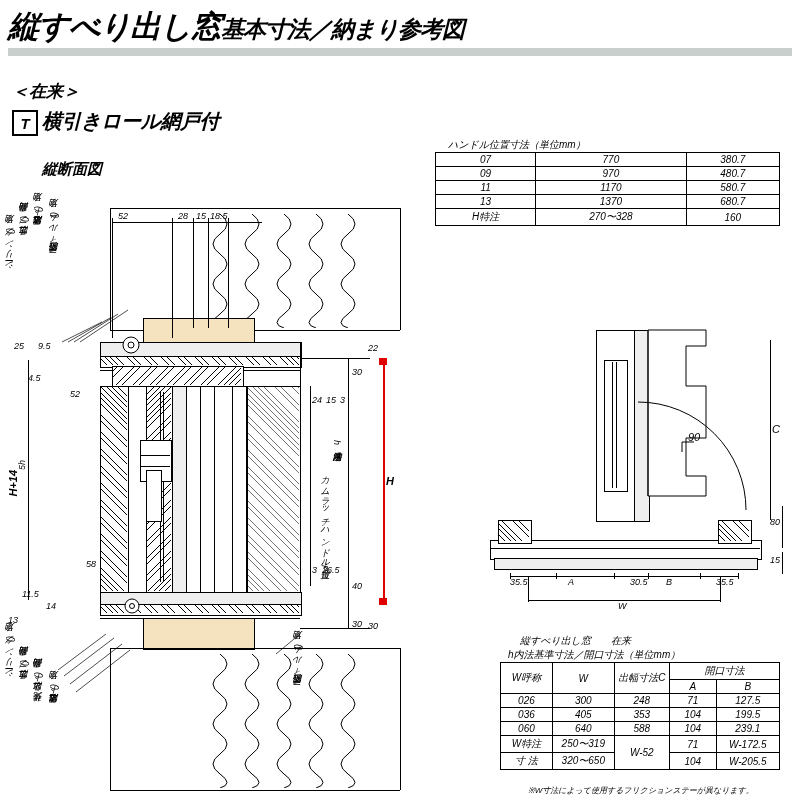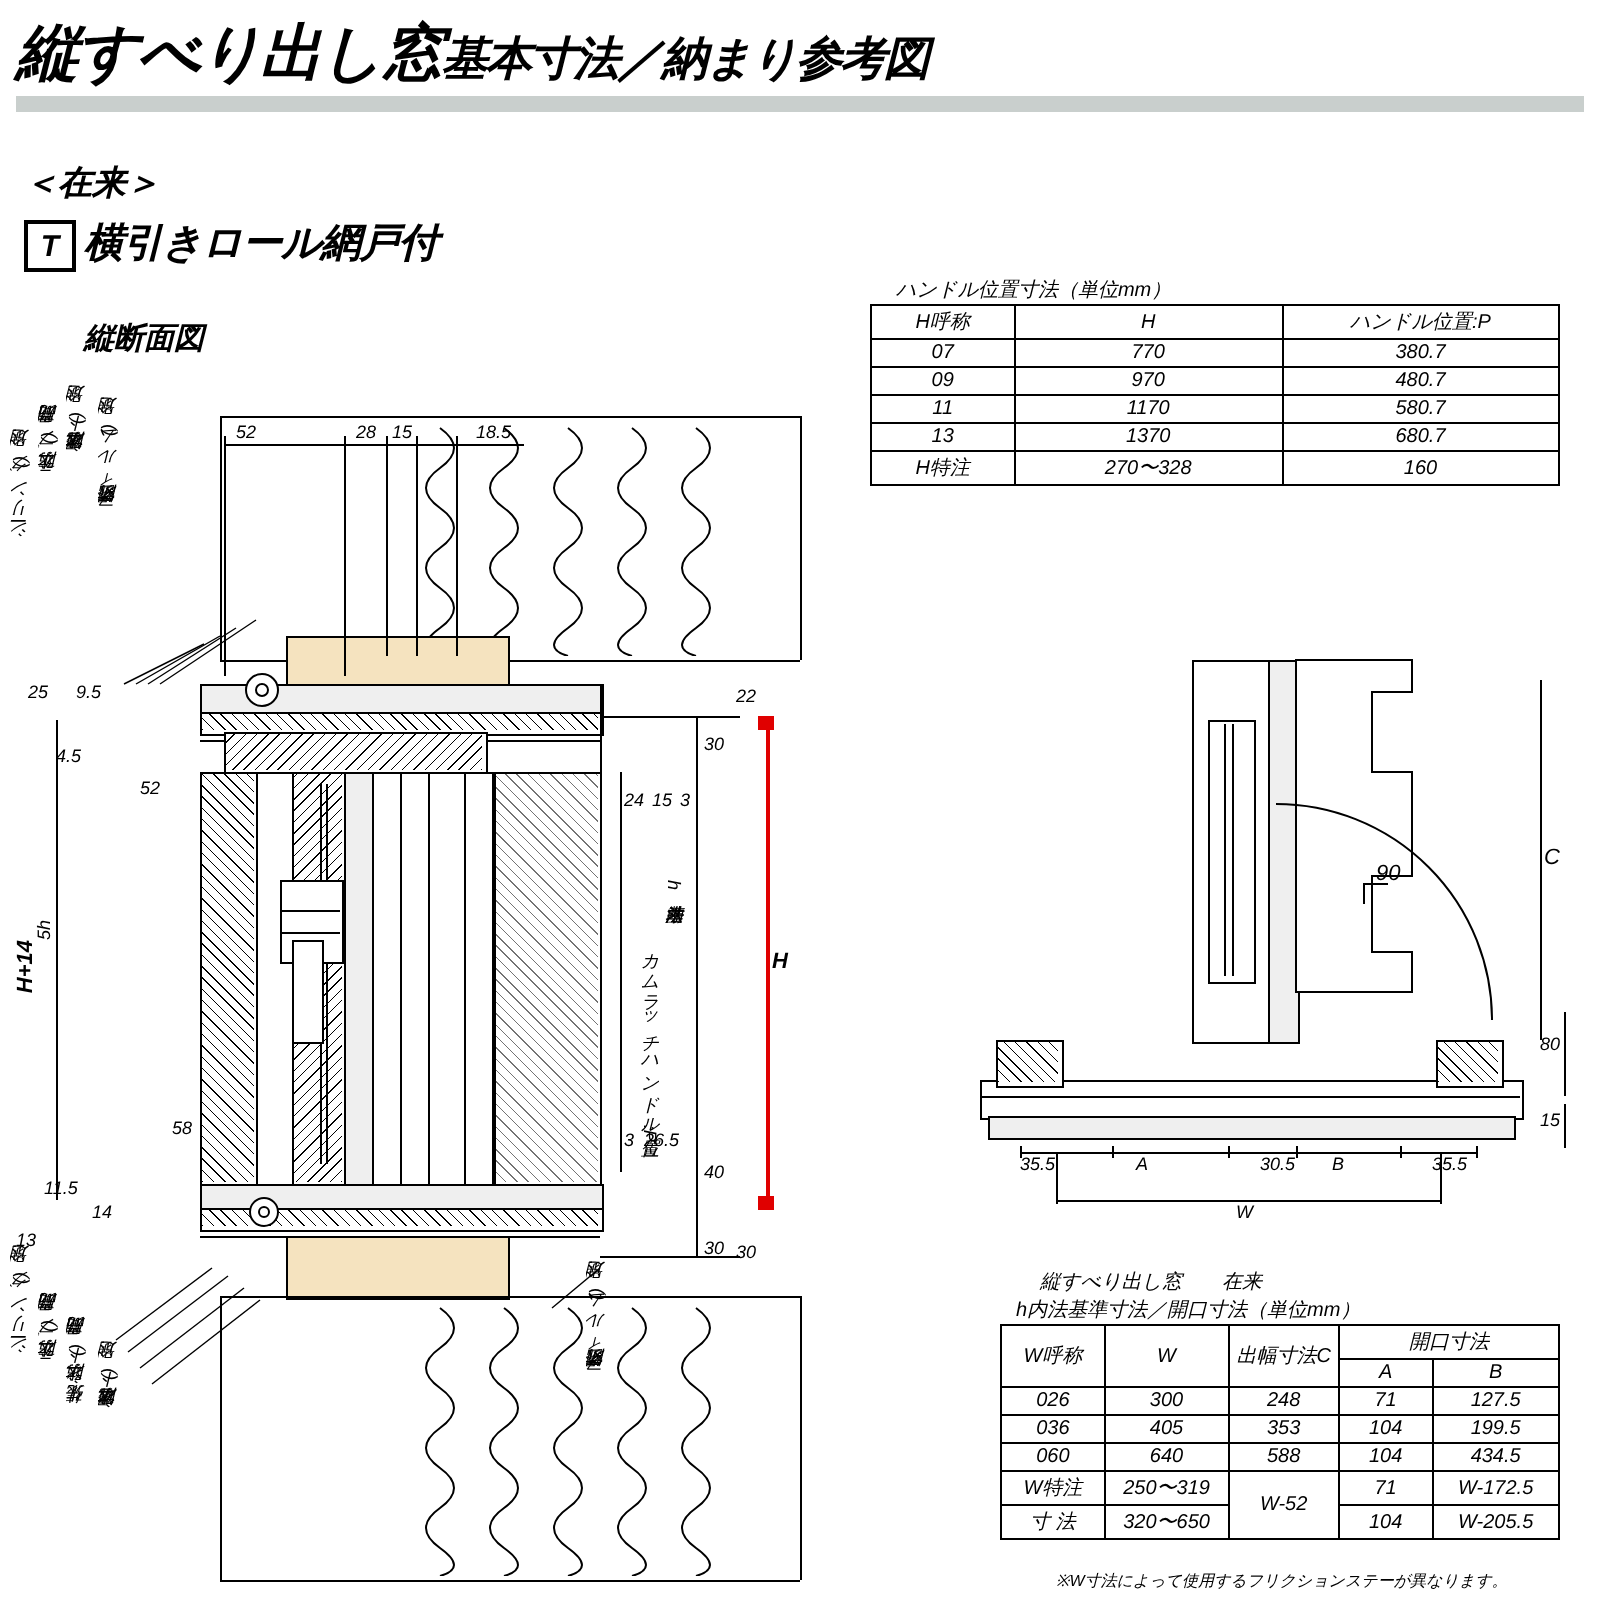--- a/index.html
+++ b/index.html
@@ -70,25 +70,20 @@
   </div>
 
   <div class="zairai">＜在来＞</div>
   <div class="tbox">T</div>
   <div class="tlabel">横引きロール網戸付</div>
   <div class="sect-title">縦断面図</div>
 
   <div class="tbl-cap" style="left:448px;top:138px;">ハンドル位置寸法（単位mm）</div>
   <table class="tbl" style="left:435px;top:152px;width:345px;">
     <tbody>
-        <tr>
-      <th style="width:70px;">H呼称</th>
-      <th style="width:135px;">H</th>
-      <th style="width:140px;">ハンドル位置:P</th>
-    </tr>
     <tr>
       <td>07</td>
       <td>770</td>
       <td>380.7</td>
     </tr>
     <tr>
       <td>09</td>
       <td>970</td>
       <td>480.7</td>
     </tr>
@@ -136,21 +131,21 @@
       <td>405</td>
       <td>353</td>
       <td>104</td>
       <td>199.5</td>
     </tr>
     <tr>
       <td>060</td>
       <td>640</td>
       <td>588</td>
       <td>104</td>
-      <td>434.5</td>
+      <td>239.1</td>
     </tr>
     <tr>
       <td>W特注</td>
       <td>250〜319</td>
       <td rowspan="2">W-52</td>
       <td>71</td>
       <td>W-172.5</td>
     </tr>
     <tr>
       <td>寸 法</td>
@@ -263,21 +258,21 @@
           <path d="M66,82 L120,40"></path>
         <path d="M266,44 L290,24"></path>
       </g>
     </svg>
   </div>
 
   <div class="dim" style="left:112px;top:222px;width:150px;"></div>
   <div class="t" style="left:118px;top:212px;">52</div>
   <div class="t" style="left:178px;top:212px;">28</div>
   <div class="t" style="left:196px;top:212px;">15</div>
-  <div class="t" style="left:210px;top:212px;margin-left:28px;">18.5</div>
+  <div class="t" style="left:210px;top:212px;">18.5</div>
   <div class="ln vl" style="left:112px;top:218px;height:120px;"></div>
   <div class="ln vl" style="left:172px;top:218px;height:120px;"></div>
   <div class="ln vl" style="left:193px;top:218px;height:110px;"></div>
   <div class="ln vl" style="left:208px;top:218px;height:110px;"></div>
   <div class="ln vl" style="left:228px;top:218px;height:110px;"></div>
 
   <div class="t" style="left:14px;top:342px;">25</div>
   <div class="t" style="left:38px;top:342px;">9.5</div>
   <div class="t" style="left:28px;top:374px;">4.5</div>
   <div class="t" style="left:70px;top:390px;">52</div>

